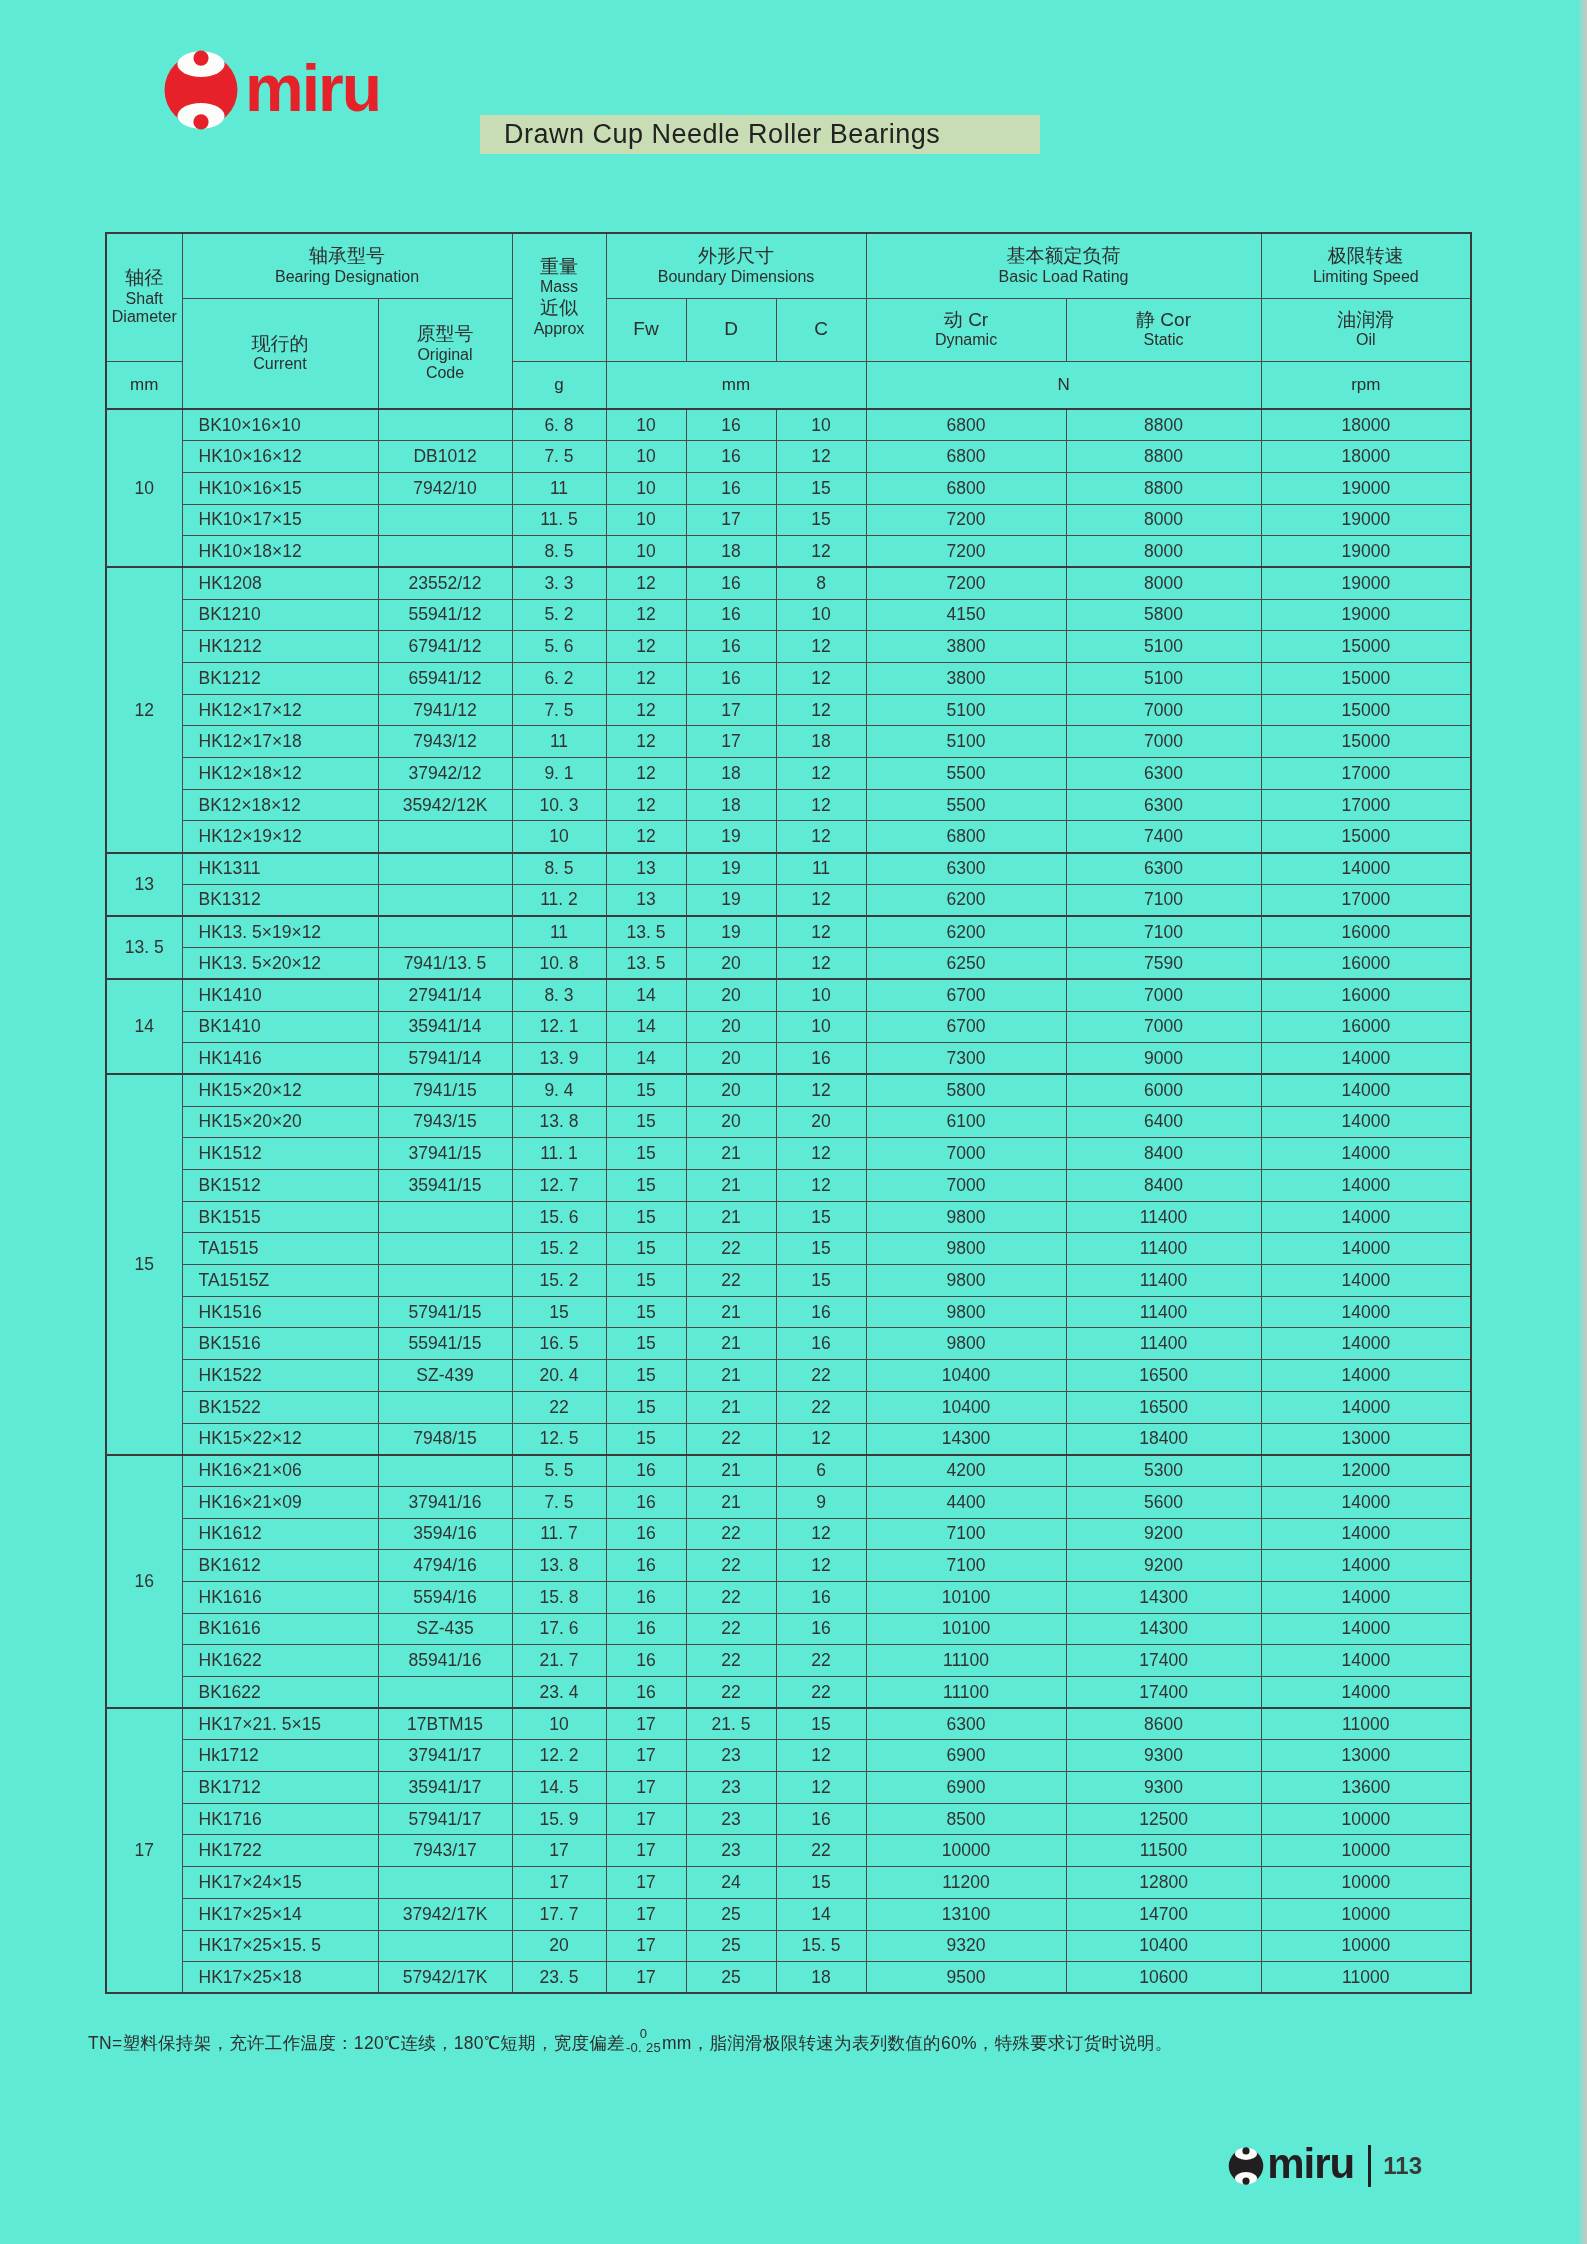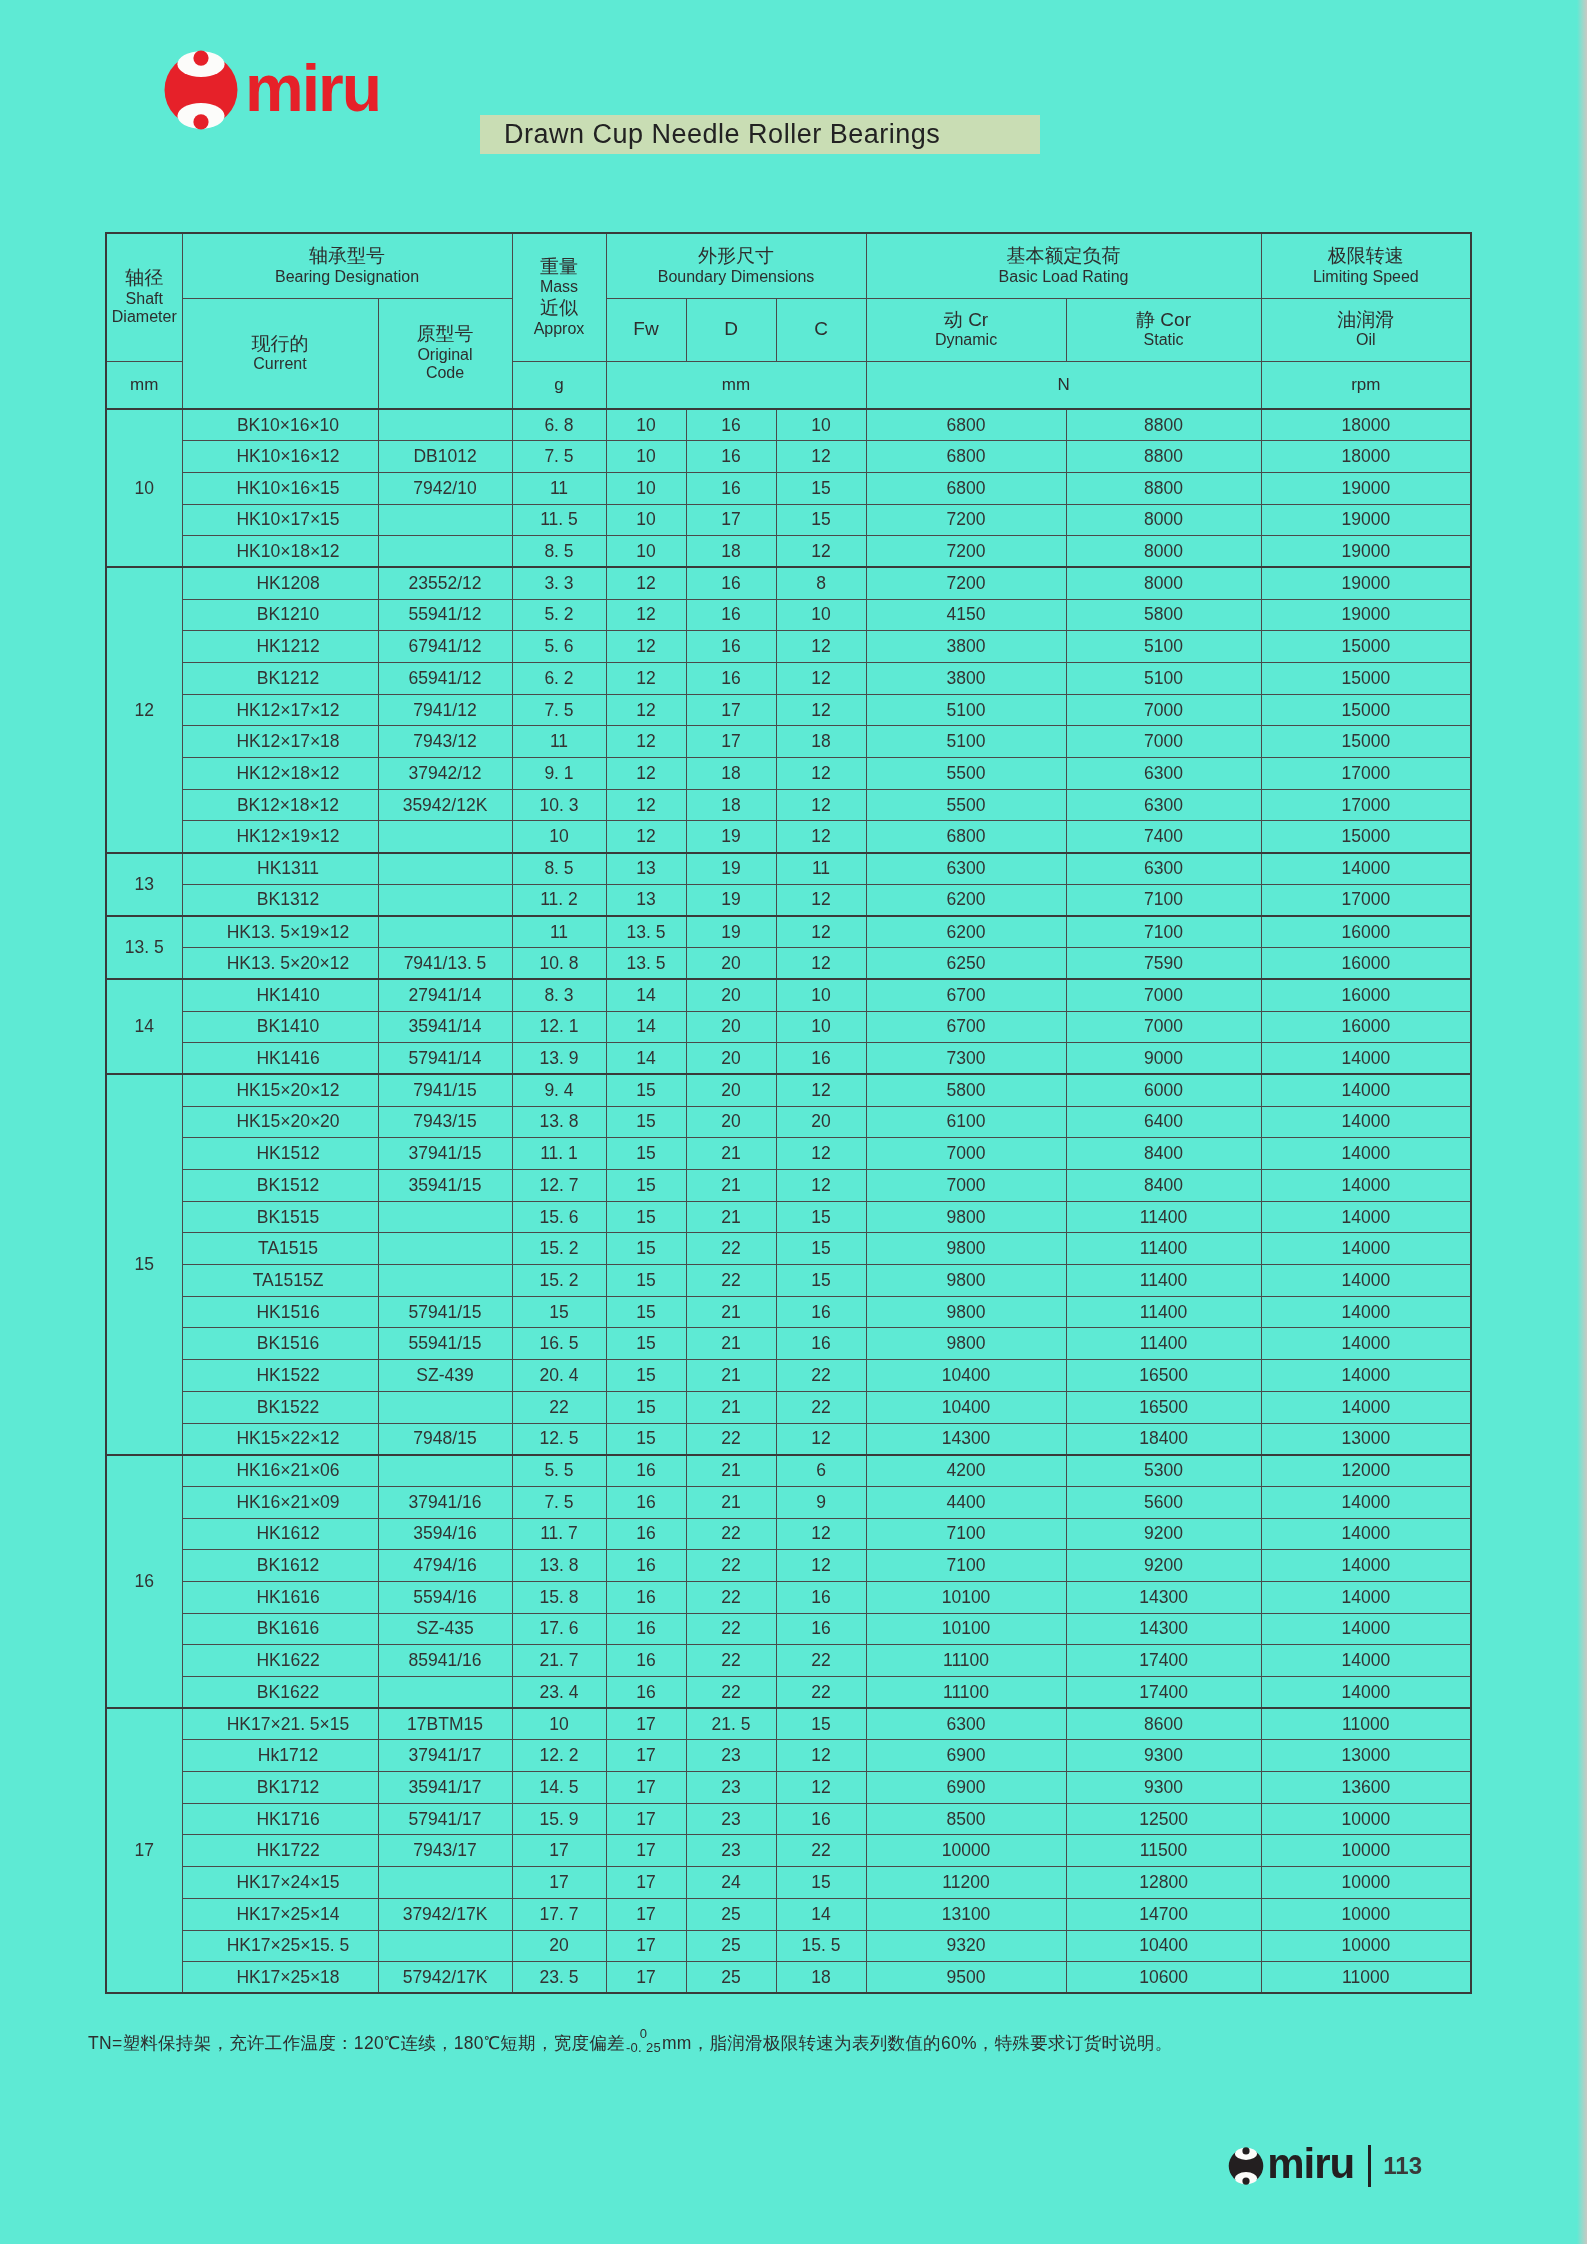--- a/index.html
+++ b/index.html
@@ -41,21 +41,21 @@
   }
   thead tr.band1 { height:65px; }
   thead tr.band2 { height:63px; }
   thead tr.band3 { height:48px;padding-left:23px; }
   th { font-weight:normal; color:#2e2e2e; line-height:1.18; }
   th .zh { font-size:19px; display:block; }
   th .en { font-size:16px; display:block; }
   th .unit { font-size:17px; }
   tbody tr { height:31.7px; }
   tbody td { font-size:17.5px; color:#333; }
-  tbody td.cur { text-align:center; padding-left:16px; }
+  tbody td.cur { text-align:left; padding-left:16px; }
   tbody td.shaft-cell { font-size:17.5px; }
   tbody tr.group-start td { border-top:2px solid #3a3a3a; }
 
   
   .footnote {
     position:absolute; left:88px; top:2030px; width:1390px;
     font-size:17.5px; color:#2e2e2e; letter-spacing:0.3px;
   }
   .tol {
     display:inline-flex; flex-direction:column; text-align:center;

